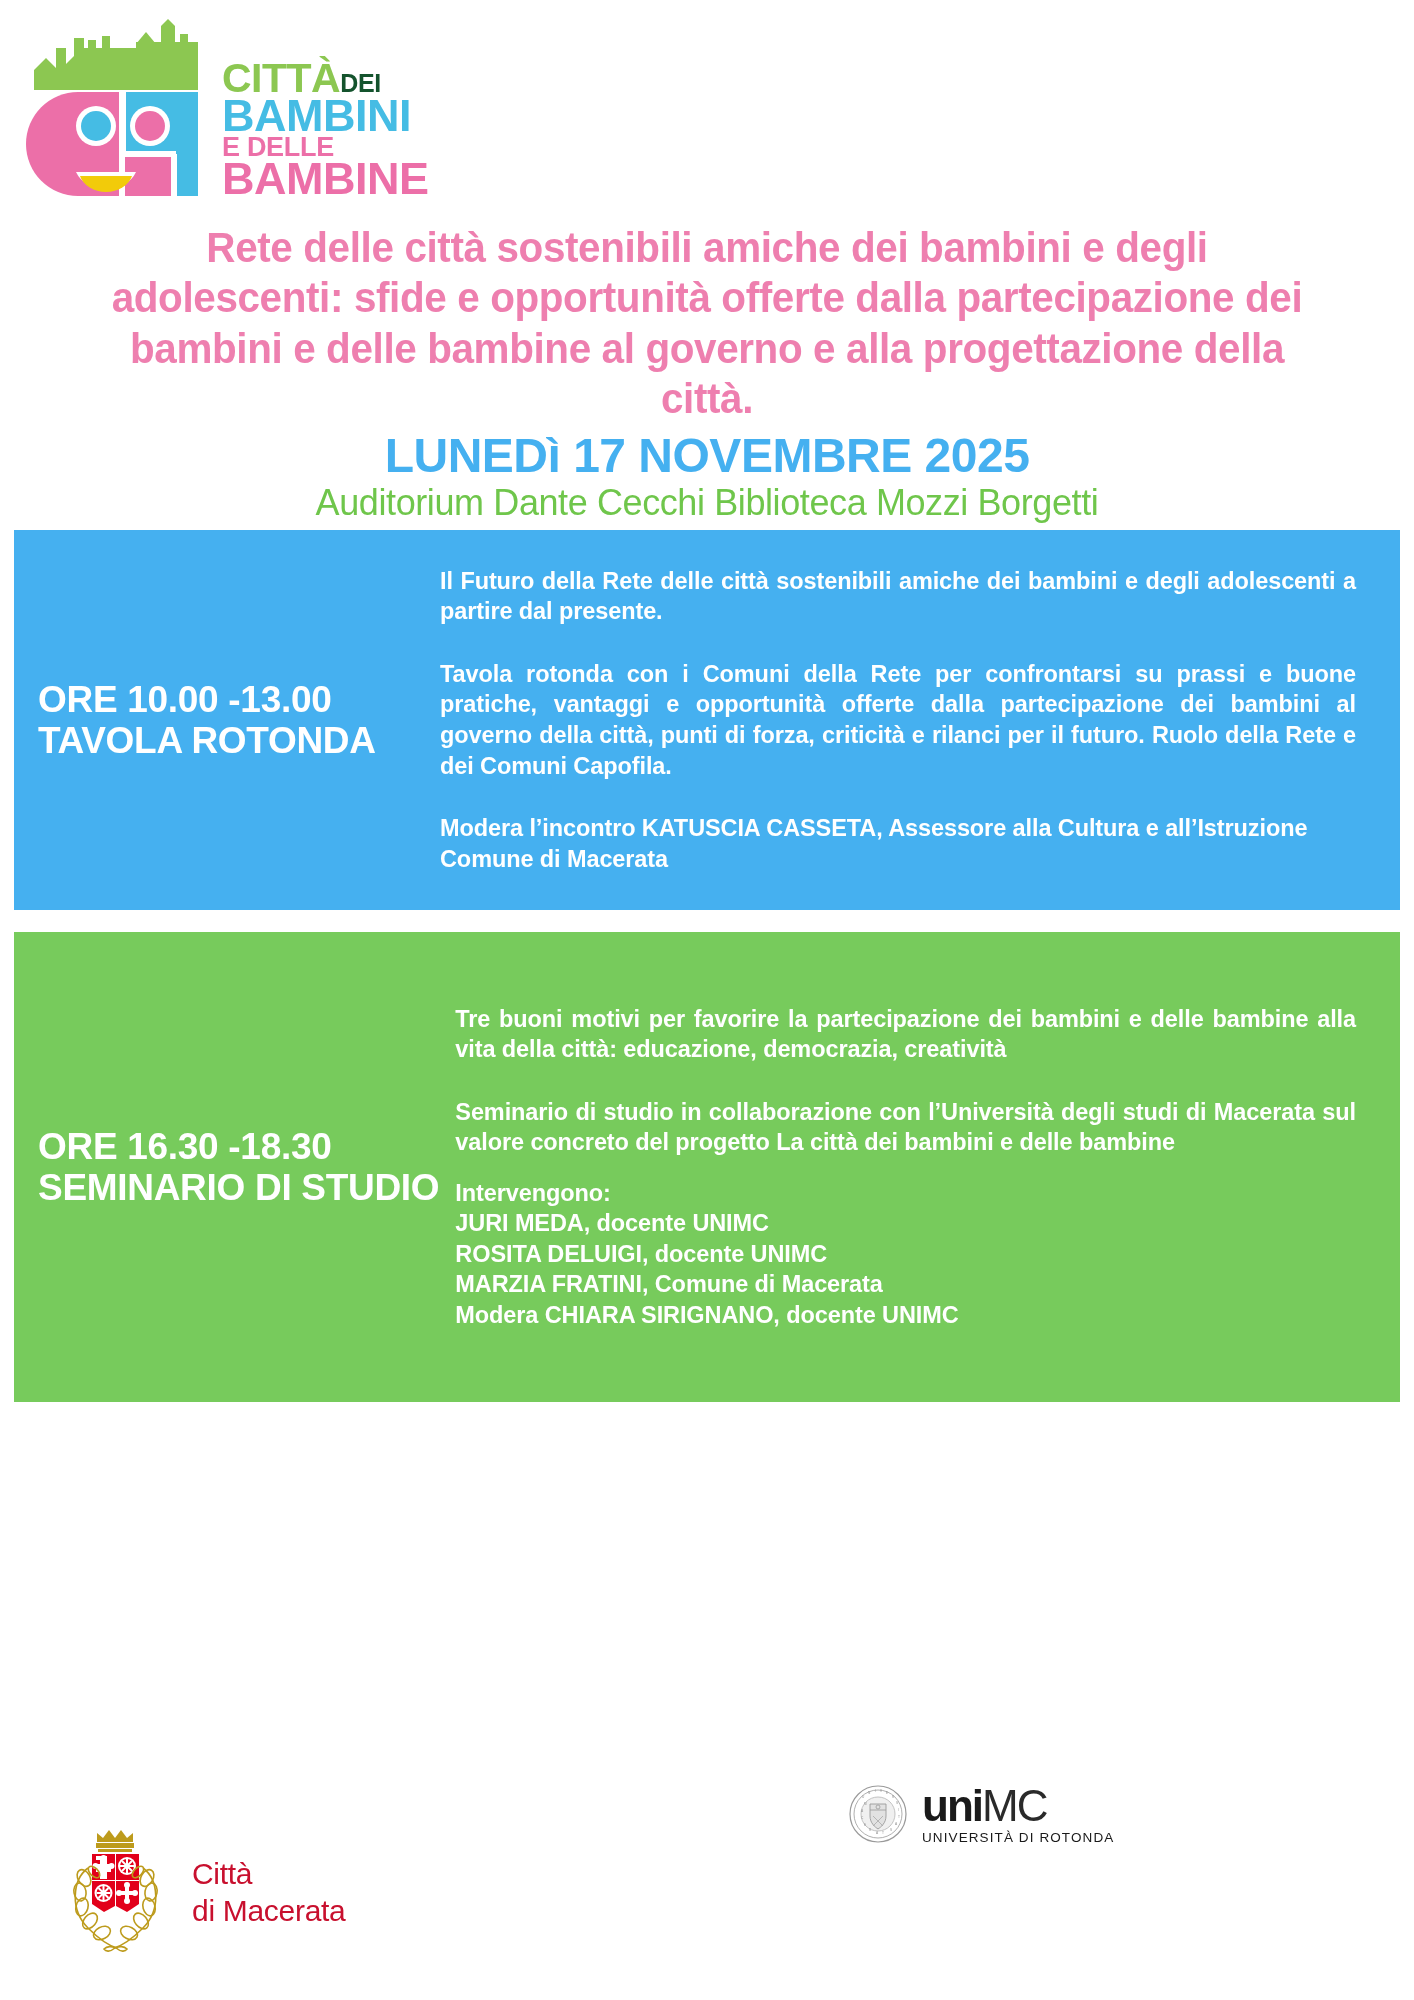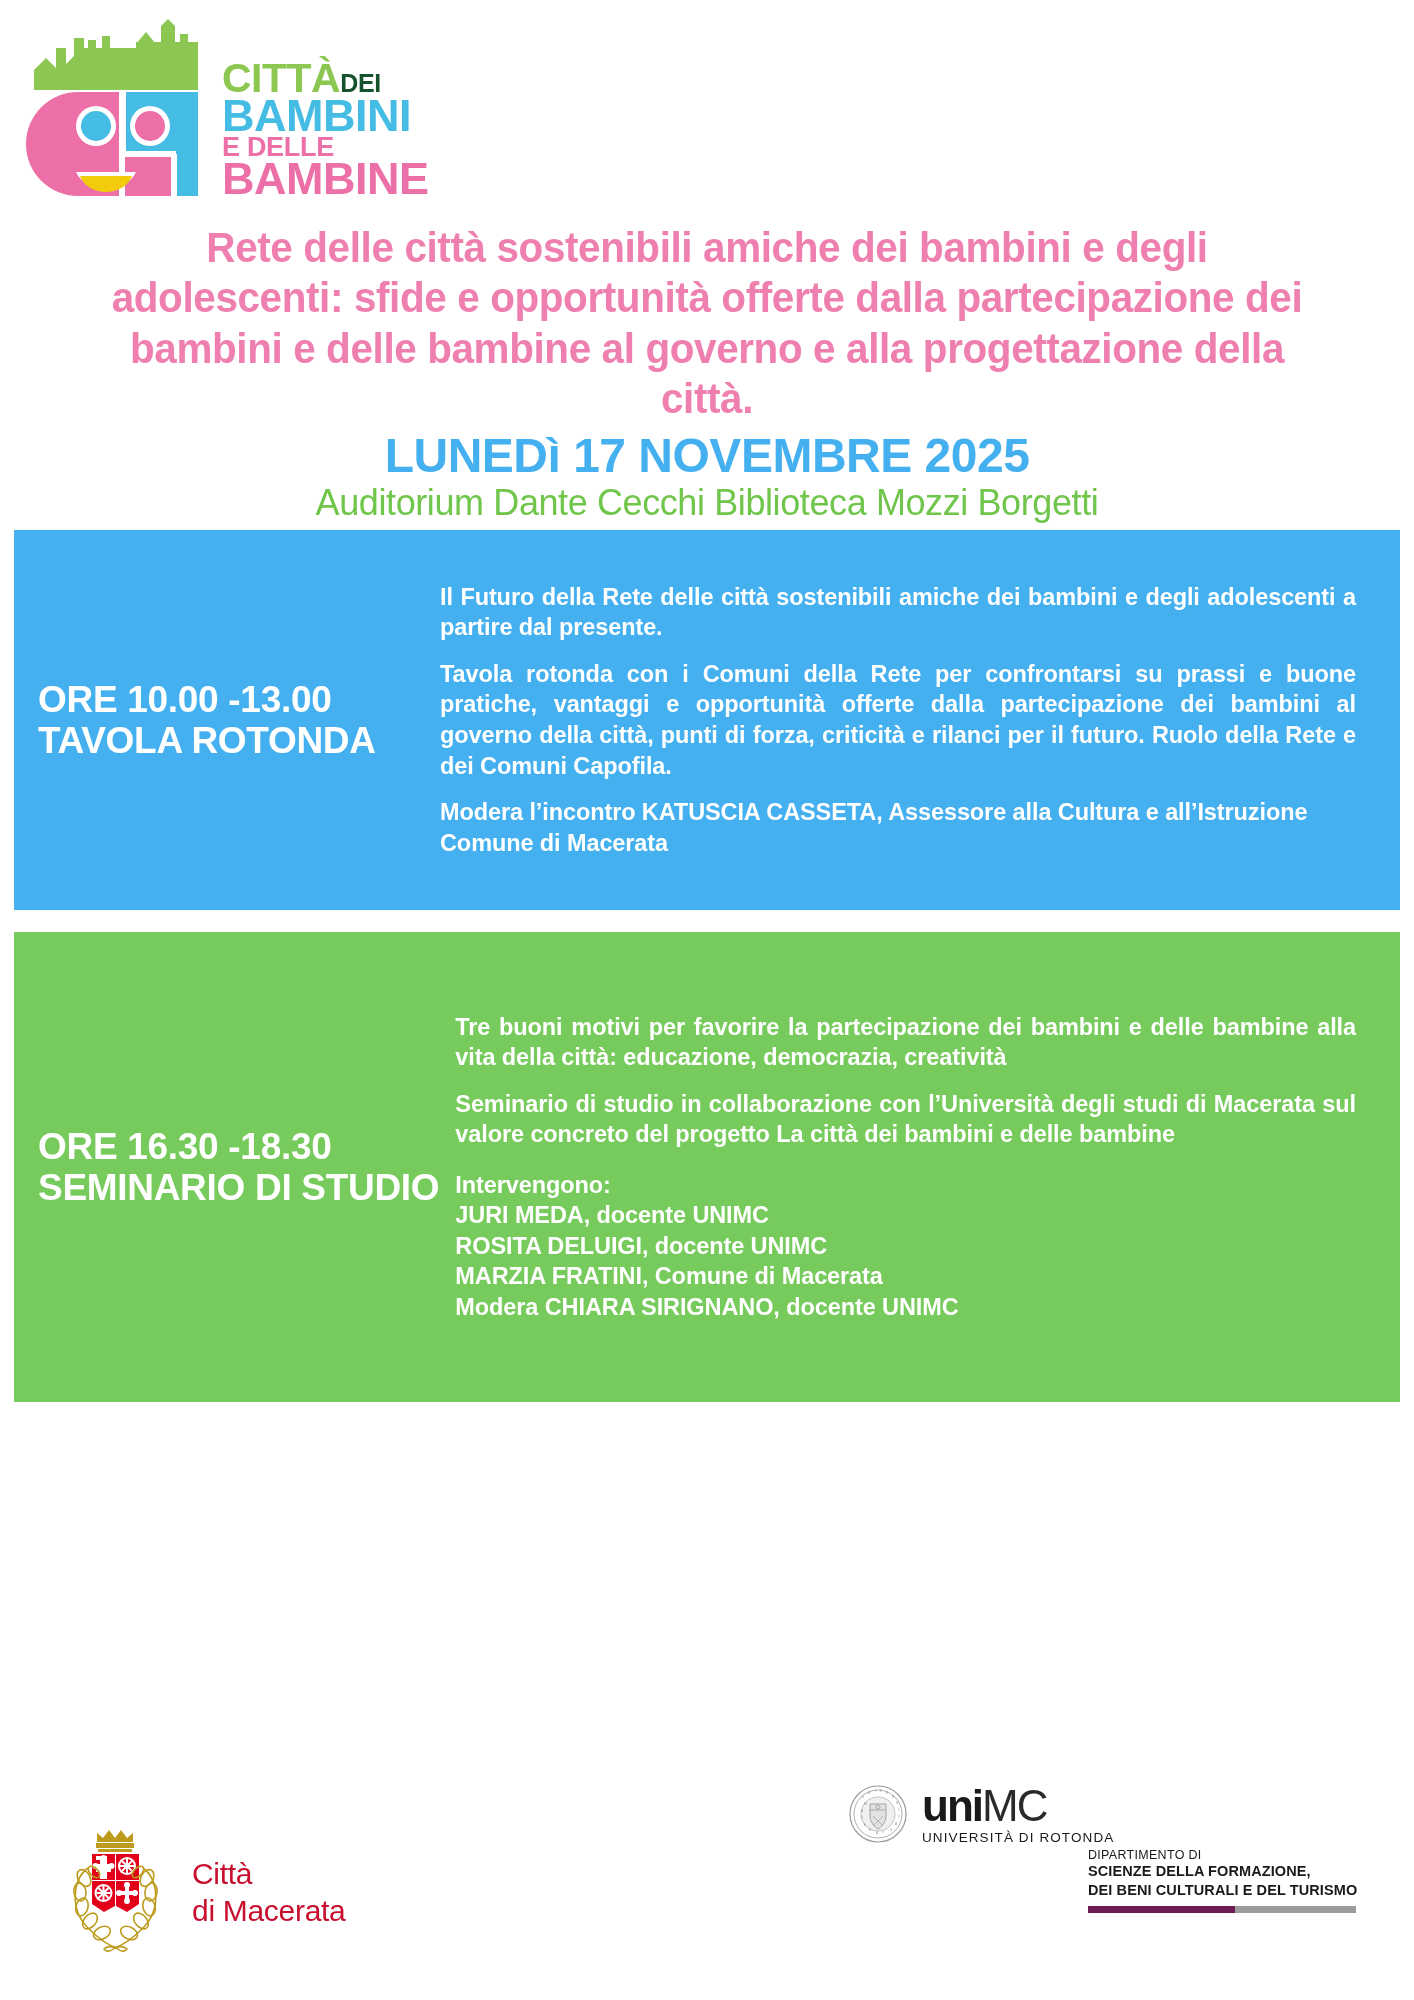--- a/index.html
+++ b/index.html
@@ -125,21 +125,21 @@
   }
   .band-right p {
     font-size: 23.5px;
     font-weight: bold;
     line-height: 1.30;
     text-align: justify;
     text-align-last: left;
     letter-spacing: -0.1px;
   }
   .band-right p.nojust { text-align: left; }
-  .band-right p + p { margin-top: 16px; }
+  .band-right p + p { margin-top: 32px; }
   .spk-list { margin-top: 20px; }
   .spk-list div {
     font-size: 23.5px;
     font-weight: bold;
     line-height: 1.30;
     letter-spacing: -0.1px;
   }
   .mc-logo {
     position: absolute;
     left: 60px;
@@ -381,20 +381,14 @@
           <text x="28" y="50">A</text>
         <text x="34" y="50">T</text>
       </g>
     </svg>
     <div class="uni-word">
       <div class="uni-main"><span>uni</span><span class="light">MC</span></div>
       <div class="uni-sub">UNIVERSITÀ DI ROTONDA</div>
     </div>
   </div>
 
-  <div class="dept">
-    <div class="dept-small">DIPARTIMENTO DI</div>
-    <div class="dept-bold">SCIENZE DELLA FORMAZIONE,</div>
-    <div class="dept-bold">DEI BENI CULTURALI E DEL TURISMO</div>
-    <div class="dept-bar"></div>
-  </div>
 
 </div>
 
 </body></html>

